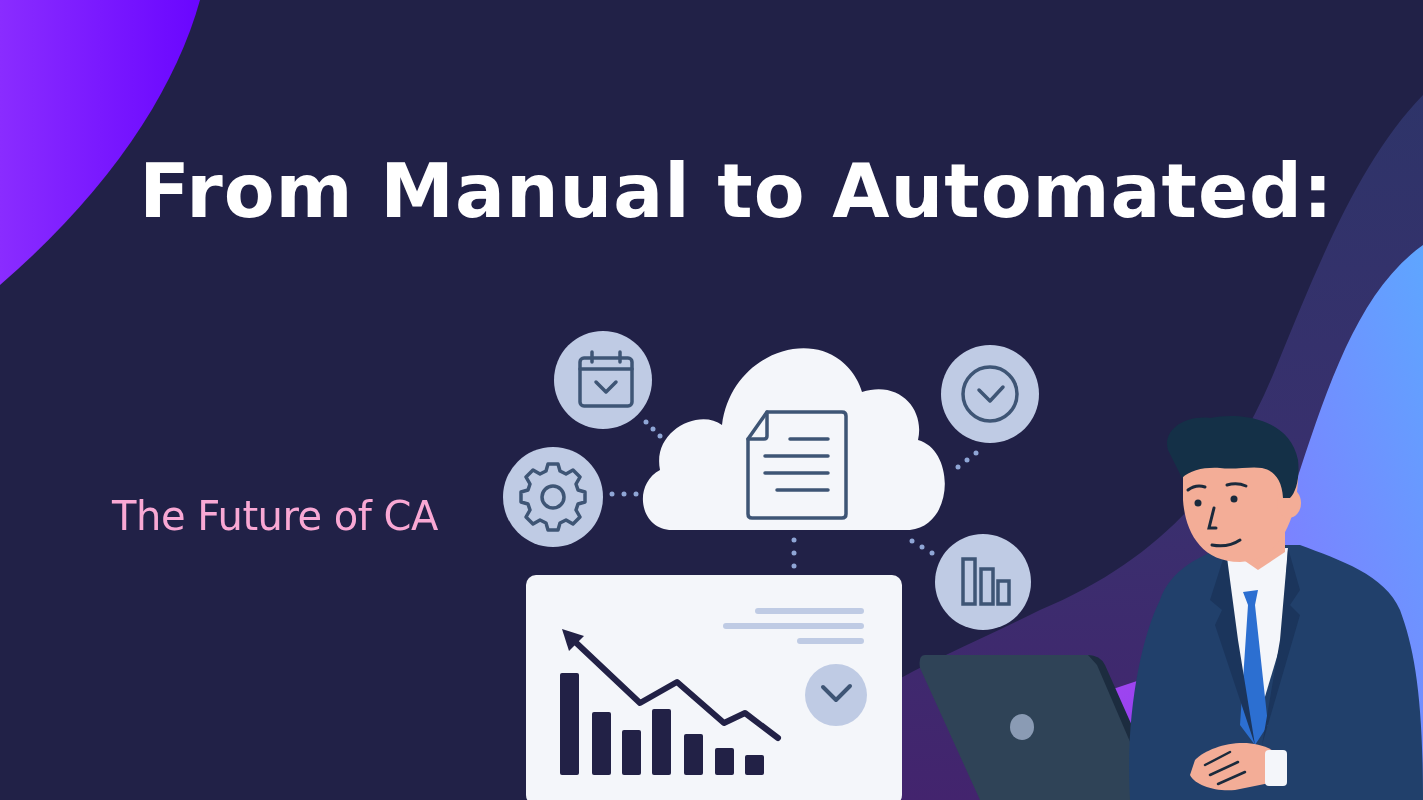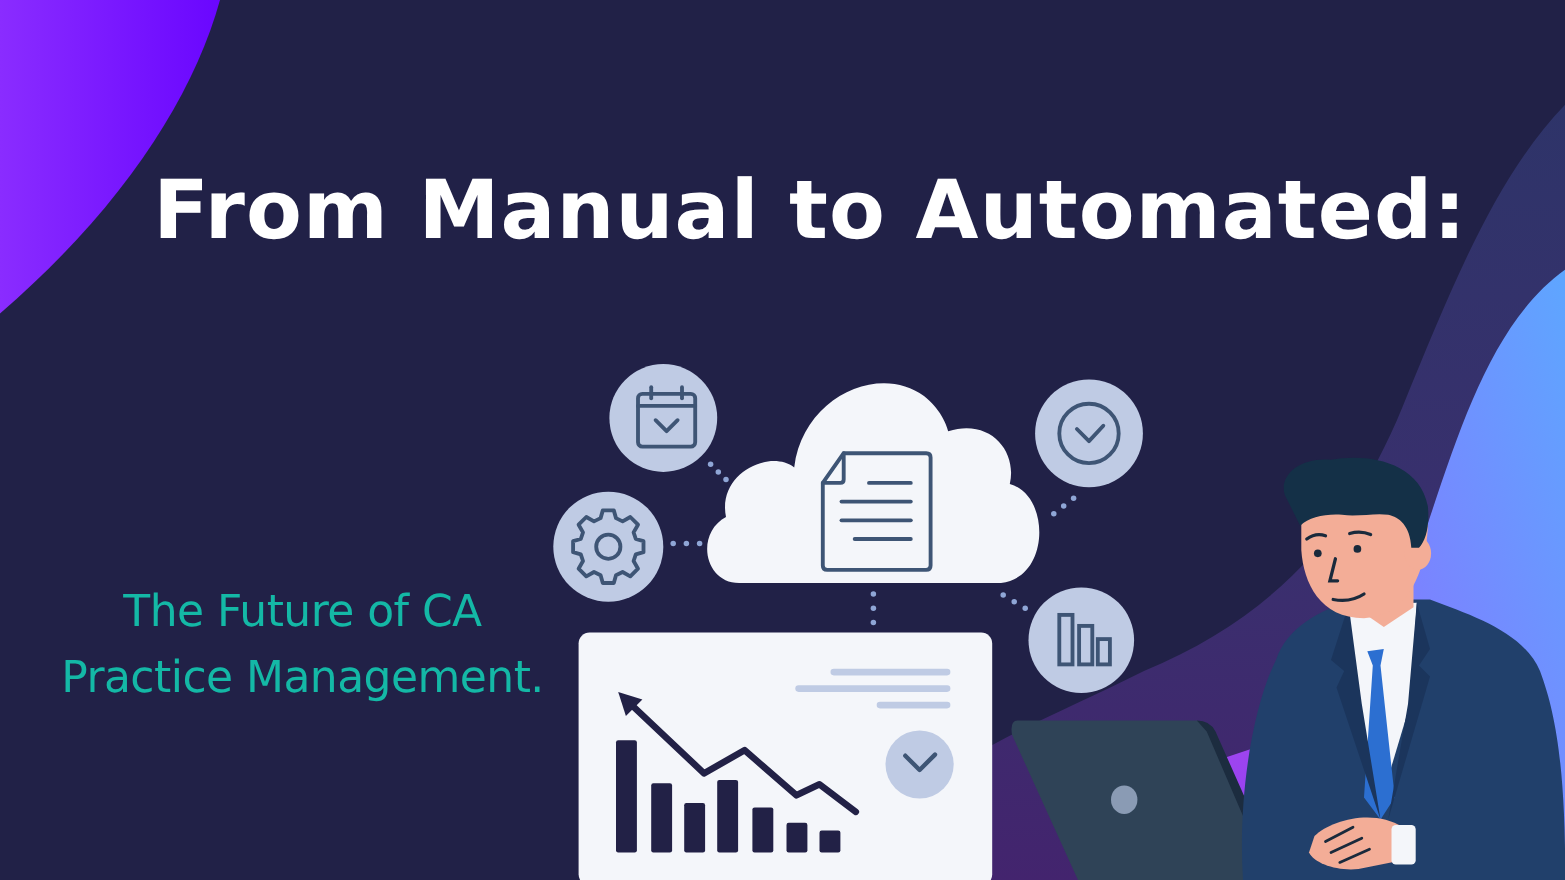--- a/index.html
+++ b/index.html
@@ -9,24 +9,23 @@
     font-family:"DejaVu Sans", sans-serif;
   }
   .layer { position:absolute; left:0; top:0; width:1423px; height:800px; }
   .headline {
     position:absolute; left:0; top:148px; width:1473px; text-align:center;
     color:#ffffff; font-weight:bold; font-size:74px; letter-spacing:1px;
     font-family:"DejaVu Sans", sans-serif;
   }
   .subtitle {
     position:absolute; left:30px; top:486px; width:490px; text-align:center;
-    color:#14b8a6; font-size:40px; line-height:60px;
+    color:#f9a8d4; font-size:40px; line-height:60px;
     font-family:"DejaVu Sans", sans-serif; font-weight:normal;
     letter-spacing:-0.5px;
-    margin-top:40px;
   }
   .subtitle span { display:block; }
 </style>
 </head>
 <body>
 
 <svg class="layer" viewBox="0 0 1423 800" width="1423" height="800">
   <defs>
     <linearGradient id="gPurple" x1="0" y1="0" x2="1" y2="0">
       <stop offset="0" stop-color="#8a2cff"></stop>
@@ -53,21 +52,20 @@
   <path d="M1423 95 C1360 160 1320 260 1275 370 C1230 480 1160 560 1040 610 C980 640 930 660 880 690 L880 800 L1423 800 Z" fill="url(#gBand)"></path>
 
   <path d="M1423 245 C1360 290 1330 380 1300 470 C1270 560 1240 640 1230 800 L1423 800 Z" fill="url(#gBlue)"></path>
 
   <path d="M1080 700 L1230 650 L1260 800 L1100 800 Z" fill="url(#gViolet)" opacity="0.9"></path>
 </svg>
 
 <div class="headline">From Manual to Automated:</div>
 <div class="subtitle">
   <span>The Future of CA</span>
-  <span>Practice Management.</span>
 </div>
 
 <svg class="layer" viewBox="0 0 1423 800" width="1423" height="800">
 
   <g fill="#8fa6d6">
     <circle cx="646" cy="422" r="2.5"></circle>
       <circle cx="653" cy="429" r="2.5"></circle>
       <circle cx="660" cy="436" r="2.5"></circle>
     <circle cx="612" cy="494" r="2.5"></circle>
       <circle cx="624" cy="494" r="2.5"></circle>

